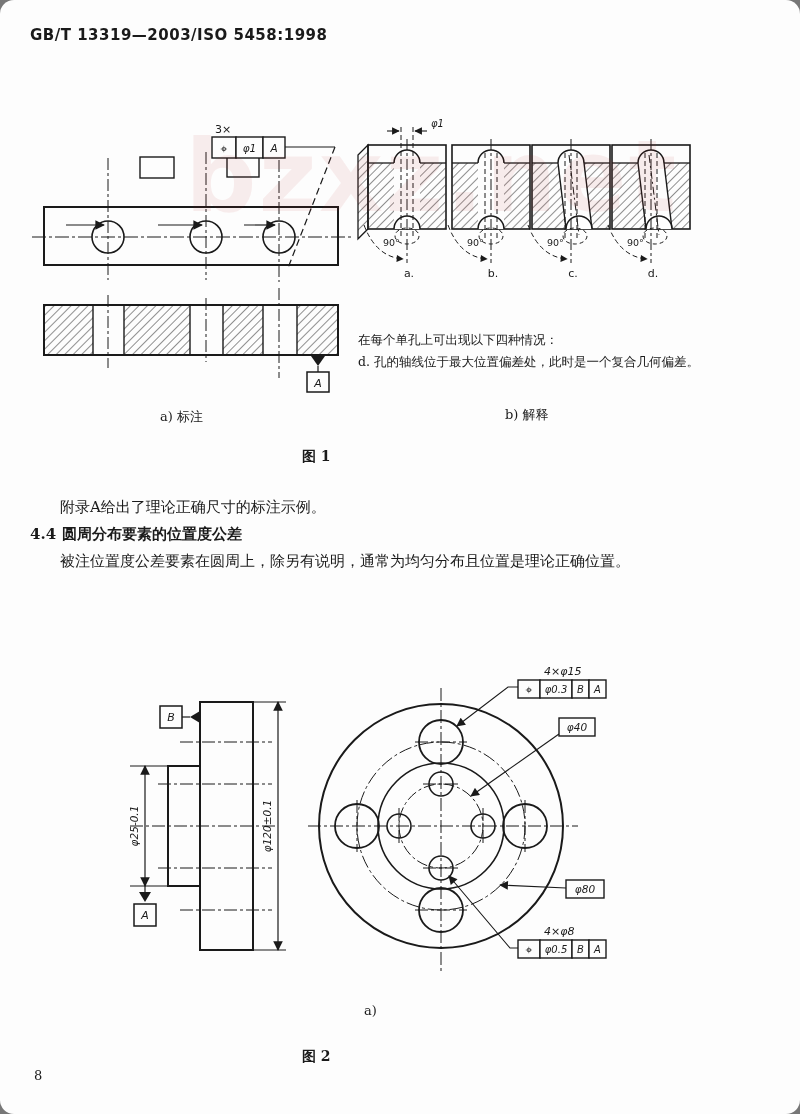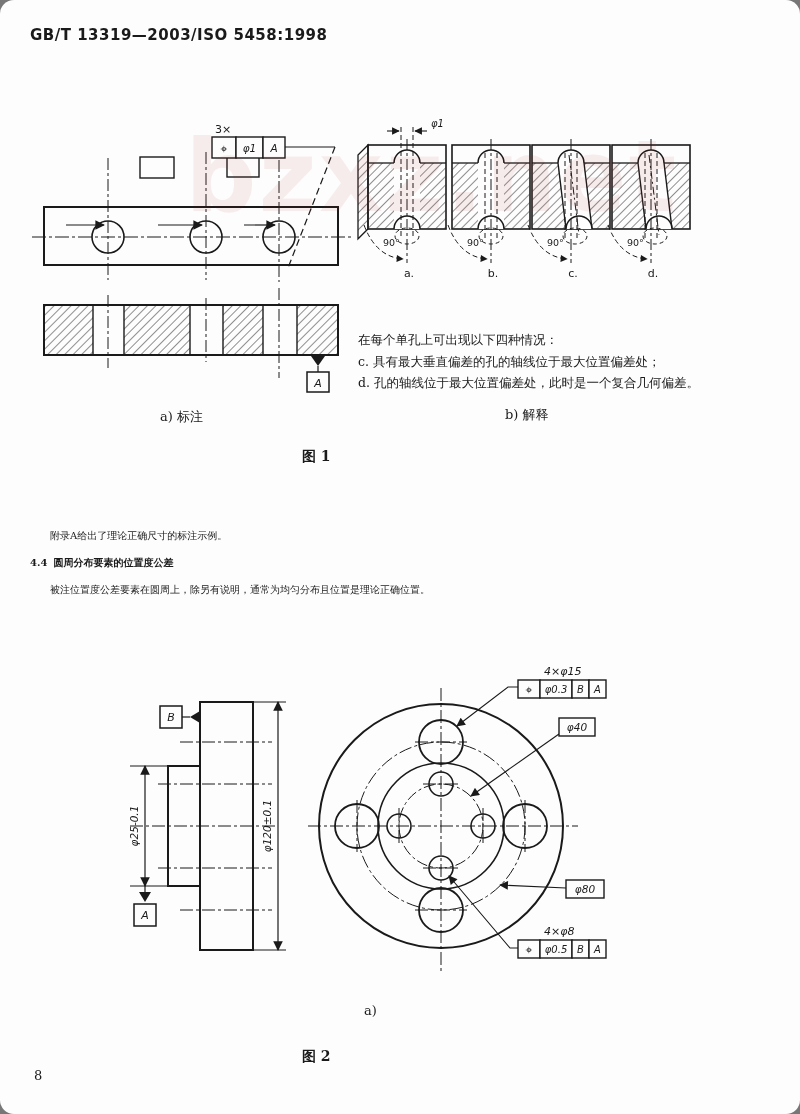--- a/index.html
+++ b/index.html
@@ -11,21 +11,21 @@
   }
   .abs{position:absolute;}
   .header{left:30px;top:26px;font-family:"DejaVu Sans","Liberation Sans",sans-serif;
     font-weight:bold;font-size:15px;letter-spacing:.5px;}
   .watermark{left:185px;top:118px;font-family:"DejaVu Sans",sans-serif;font-weight:bold;
     font-size:100px;letter-spacing:2px;color:#b91c1c;opacity:.07;z-index:3;pointer-events:none;}
   .notes{left:358px;top:296px;width:408px;font-size:12.5px;line-height:21.5px;z-index:2;margin-top:33px;}
   .notes div{white-space:nowrap;}
   .sublabel{font-size:13px;z-index:2;}
   .caption{font-size:14px;font-weight:bold;text-align:left;width:120px;z-index:2;}
-  .bodytext{left:30px;top:522px;width:742px;font-size:10px;line-height:27px;z-index:2;}
+  .bodytext{left:30px;top:494px;width:742px;font-size:15px;line-height:27px;z-index:2;}
   .bodytext p{margin:0;text-indent:2em;text-align:justify;}
   .bodytext p.heading{text-indent:0;font-weight:bold;}
   .bodytext p.heading .hnum{margin-right:6px;font-weight:bold;}
   .pagenum{left:34px;top:1068px;font-size:13px;}
   svg{position:absolute;z-index:1;overflow:visible;}
   svg text{font-family:"DejaVu Sans","Liberation Sans",sans-serif;fill:#1a1a1a;}
 </style>
 </head>
 <body>
 
@@ -183,21 +183,20 @@
     <text x="192" y="141" font-size="9.5">90°</text>
     <text x="272" y="141" font-size="9.5">90°</text>
     <text x="54" y="172" font-size="11" text-anchor="middle">a.</text>
     <text x="138" y="172" font-size="11" text-anchor="middle">b.</text>
     <text x="218" y="172" font-size="11" text-anchor="middle">c.</text>
     <text x="298" y="172" font-size="11" text-anchor="middle">d.</text>
   </svg>
 
   <div class="abs notes">
     <div>在每个单孔上可出现以下四种情况：</div>
-    <div>c. 具有最大垂直偏差的孔的轴线位于最大位置偏差处；</div>
     <div>d. 孔的轴线位于最大位置偏差处，此时是一个复合几何偏差。</div>
   </div>
 
   <div class="abs sublabel" style="left:160px;top:408px">a) 标注</div>
   <div class="abs sublabel" style="left:505px;top:406px">b) 解释</div>
   <div class="abs caption" style="left:302px;top:448px">图 1</div>
 
   <div class="abs bodytext">
     <p>附录A给出了理论正确尺寸的标注示例。</p>
     <p class="heading"><span class="hnum">4.4</span><span>圆周分布要素的位置度公差</span></p>

